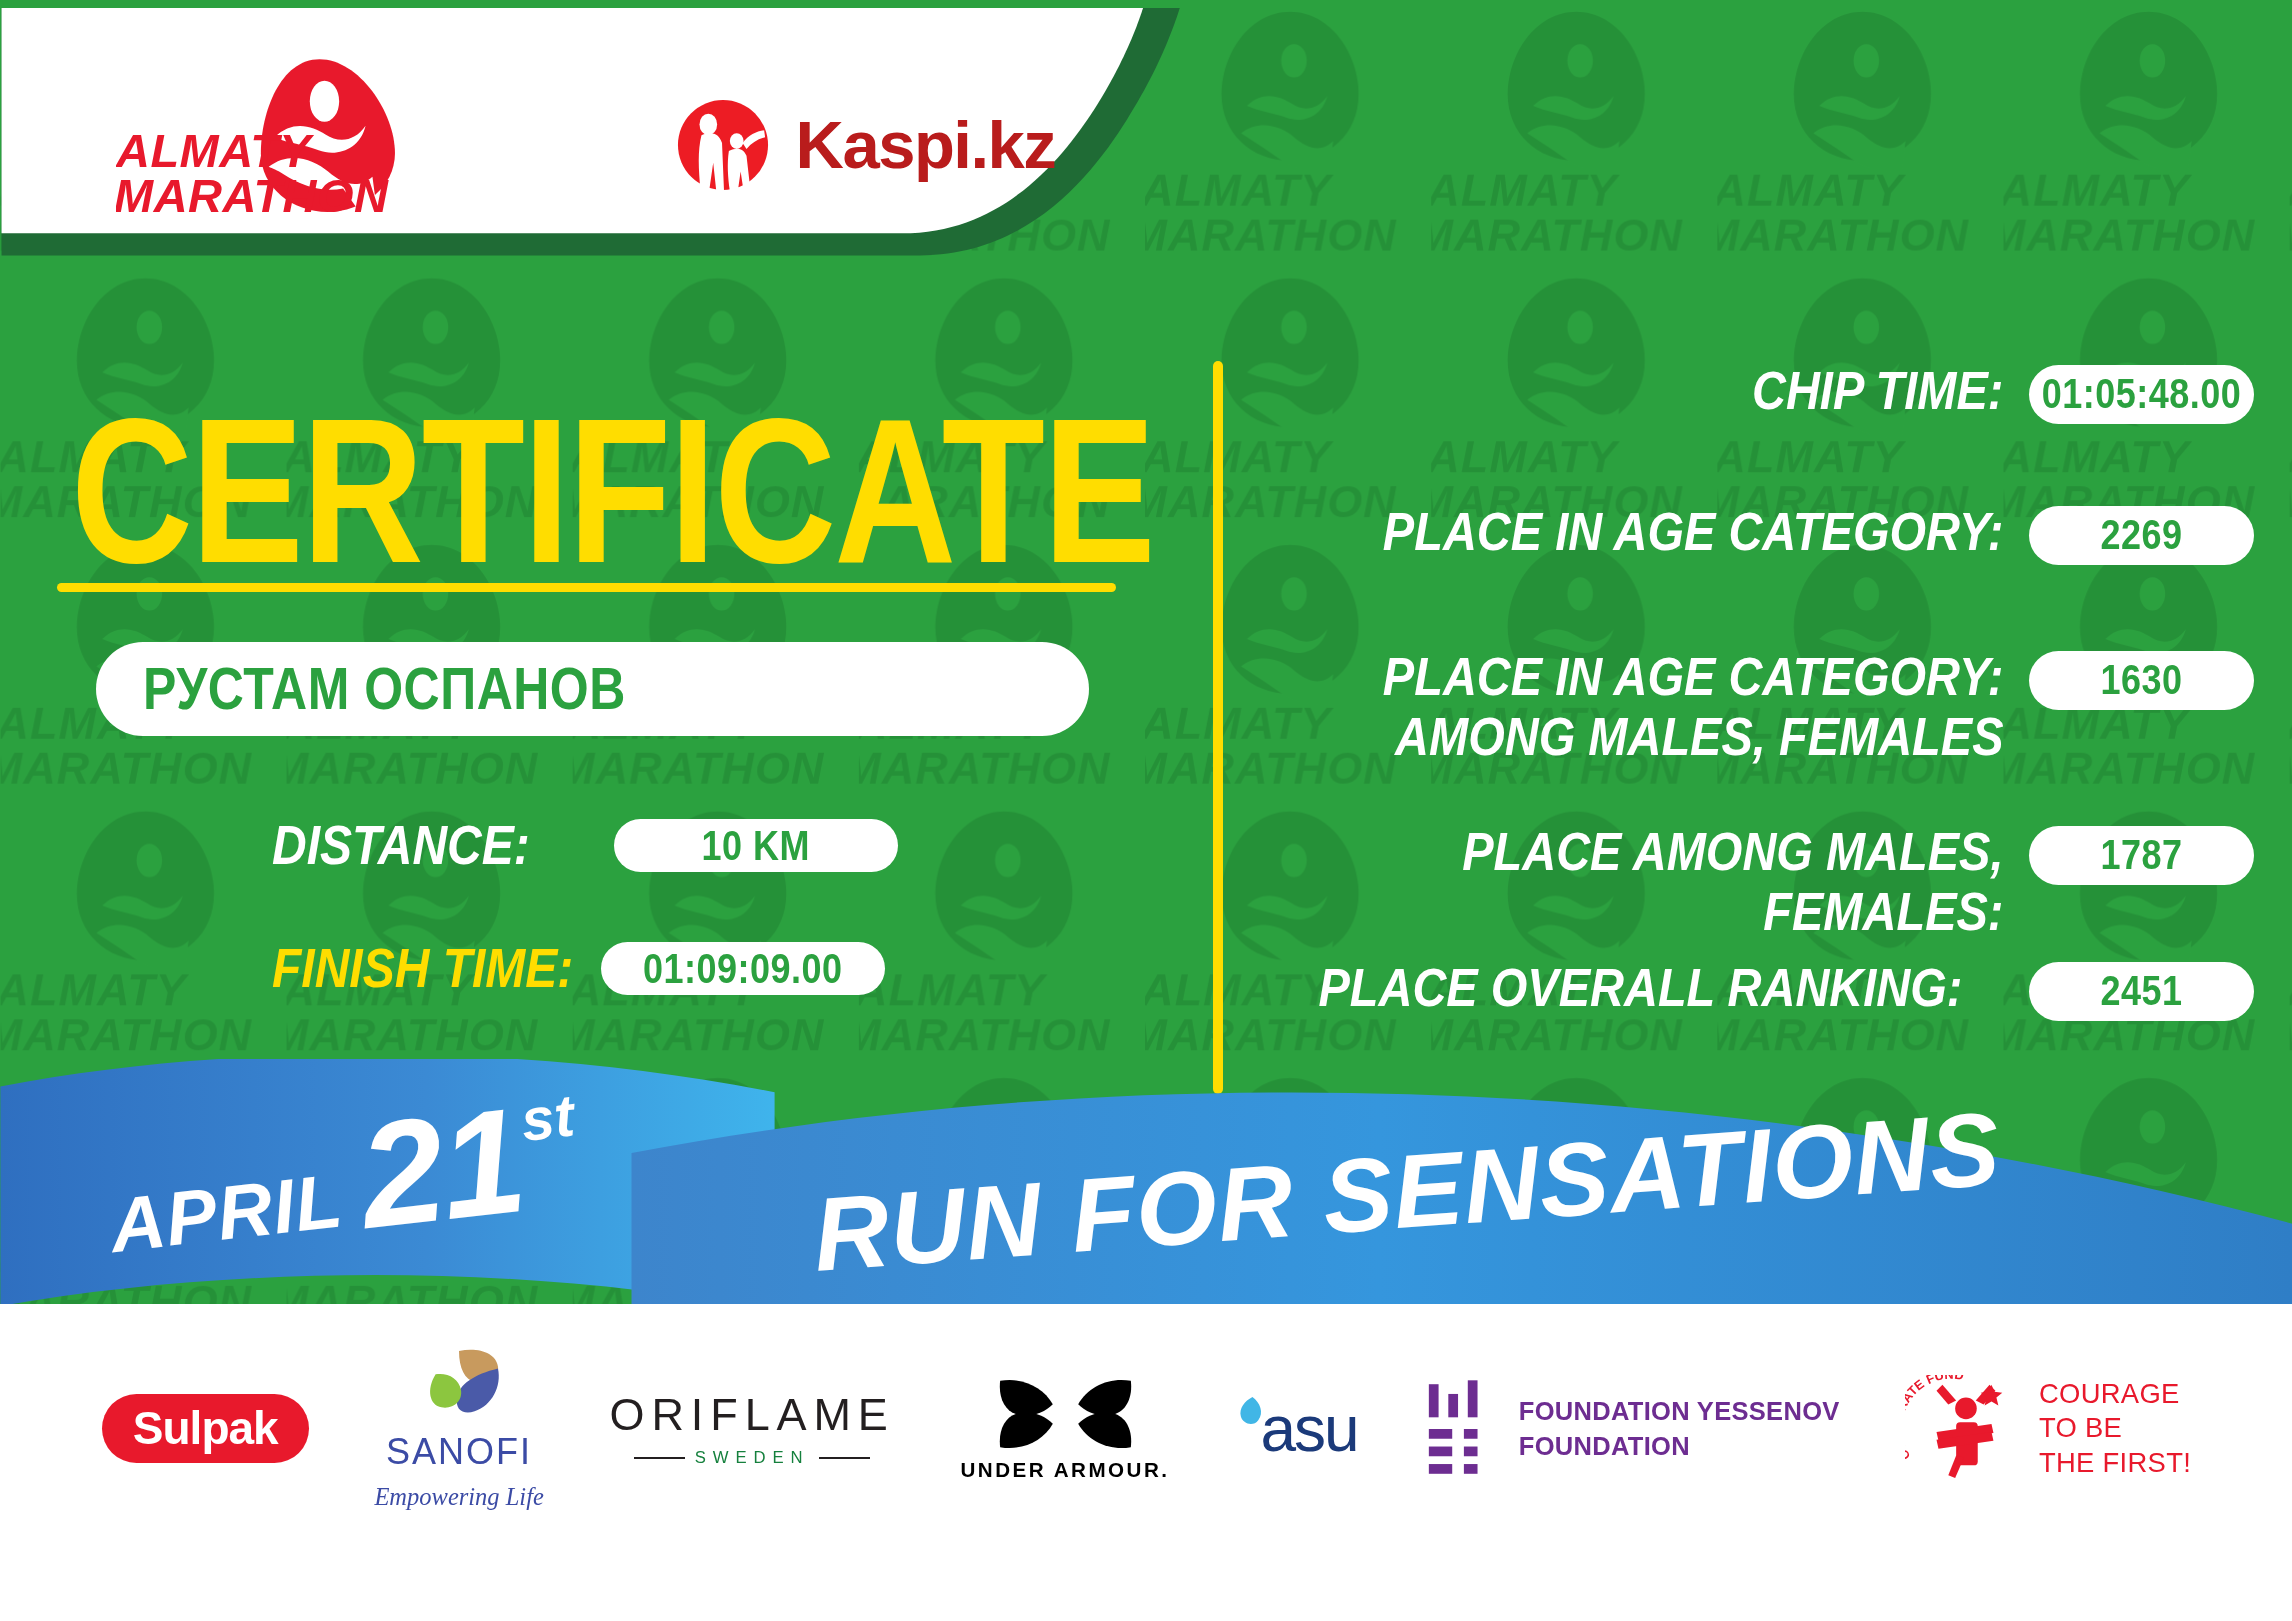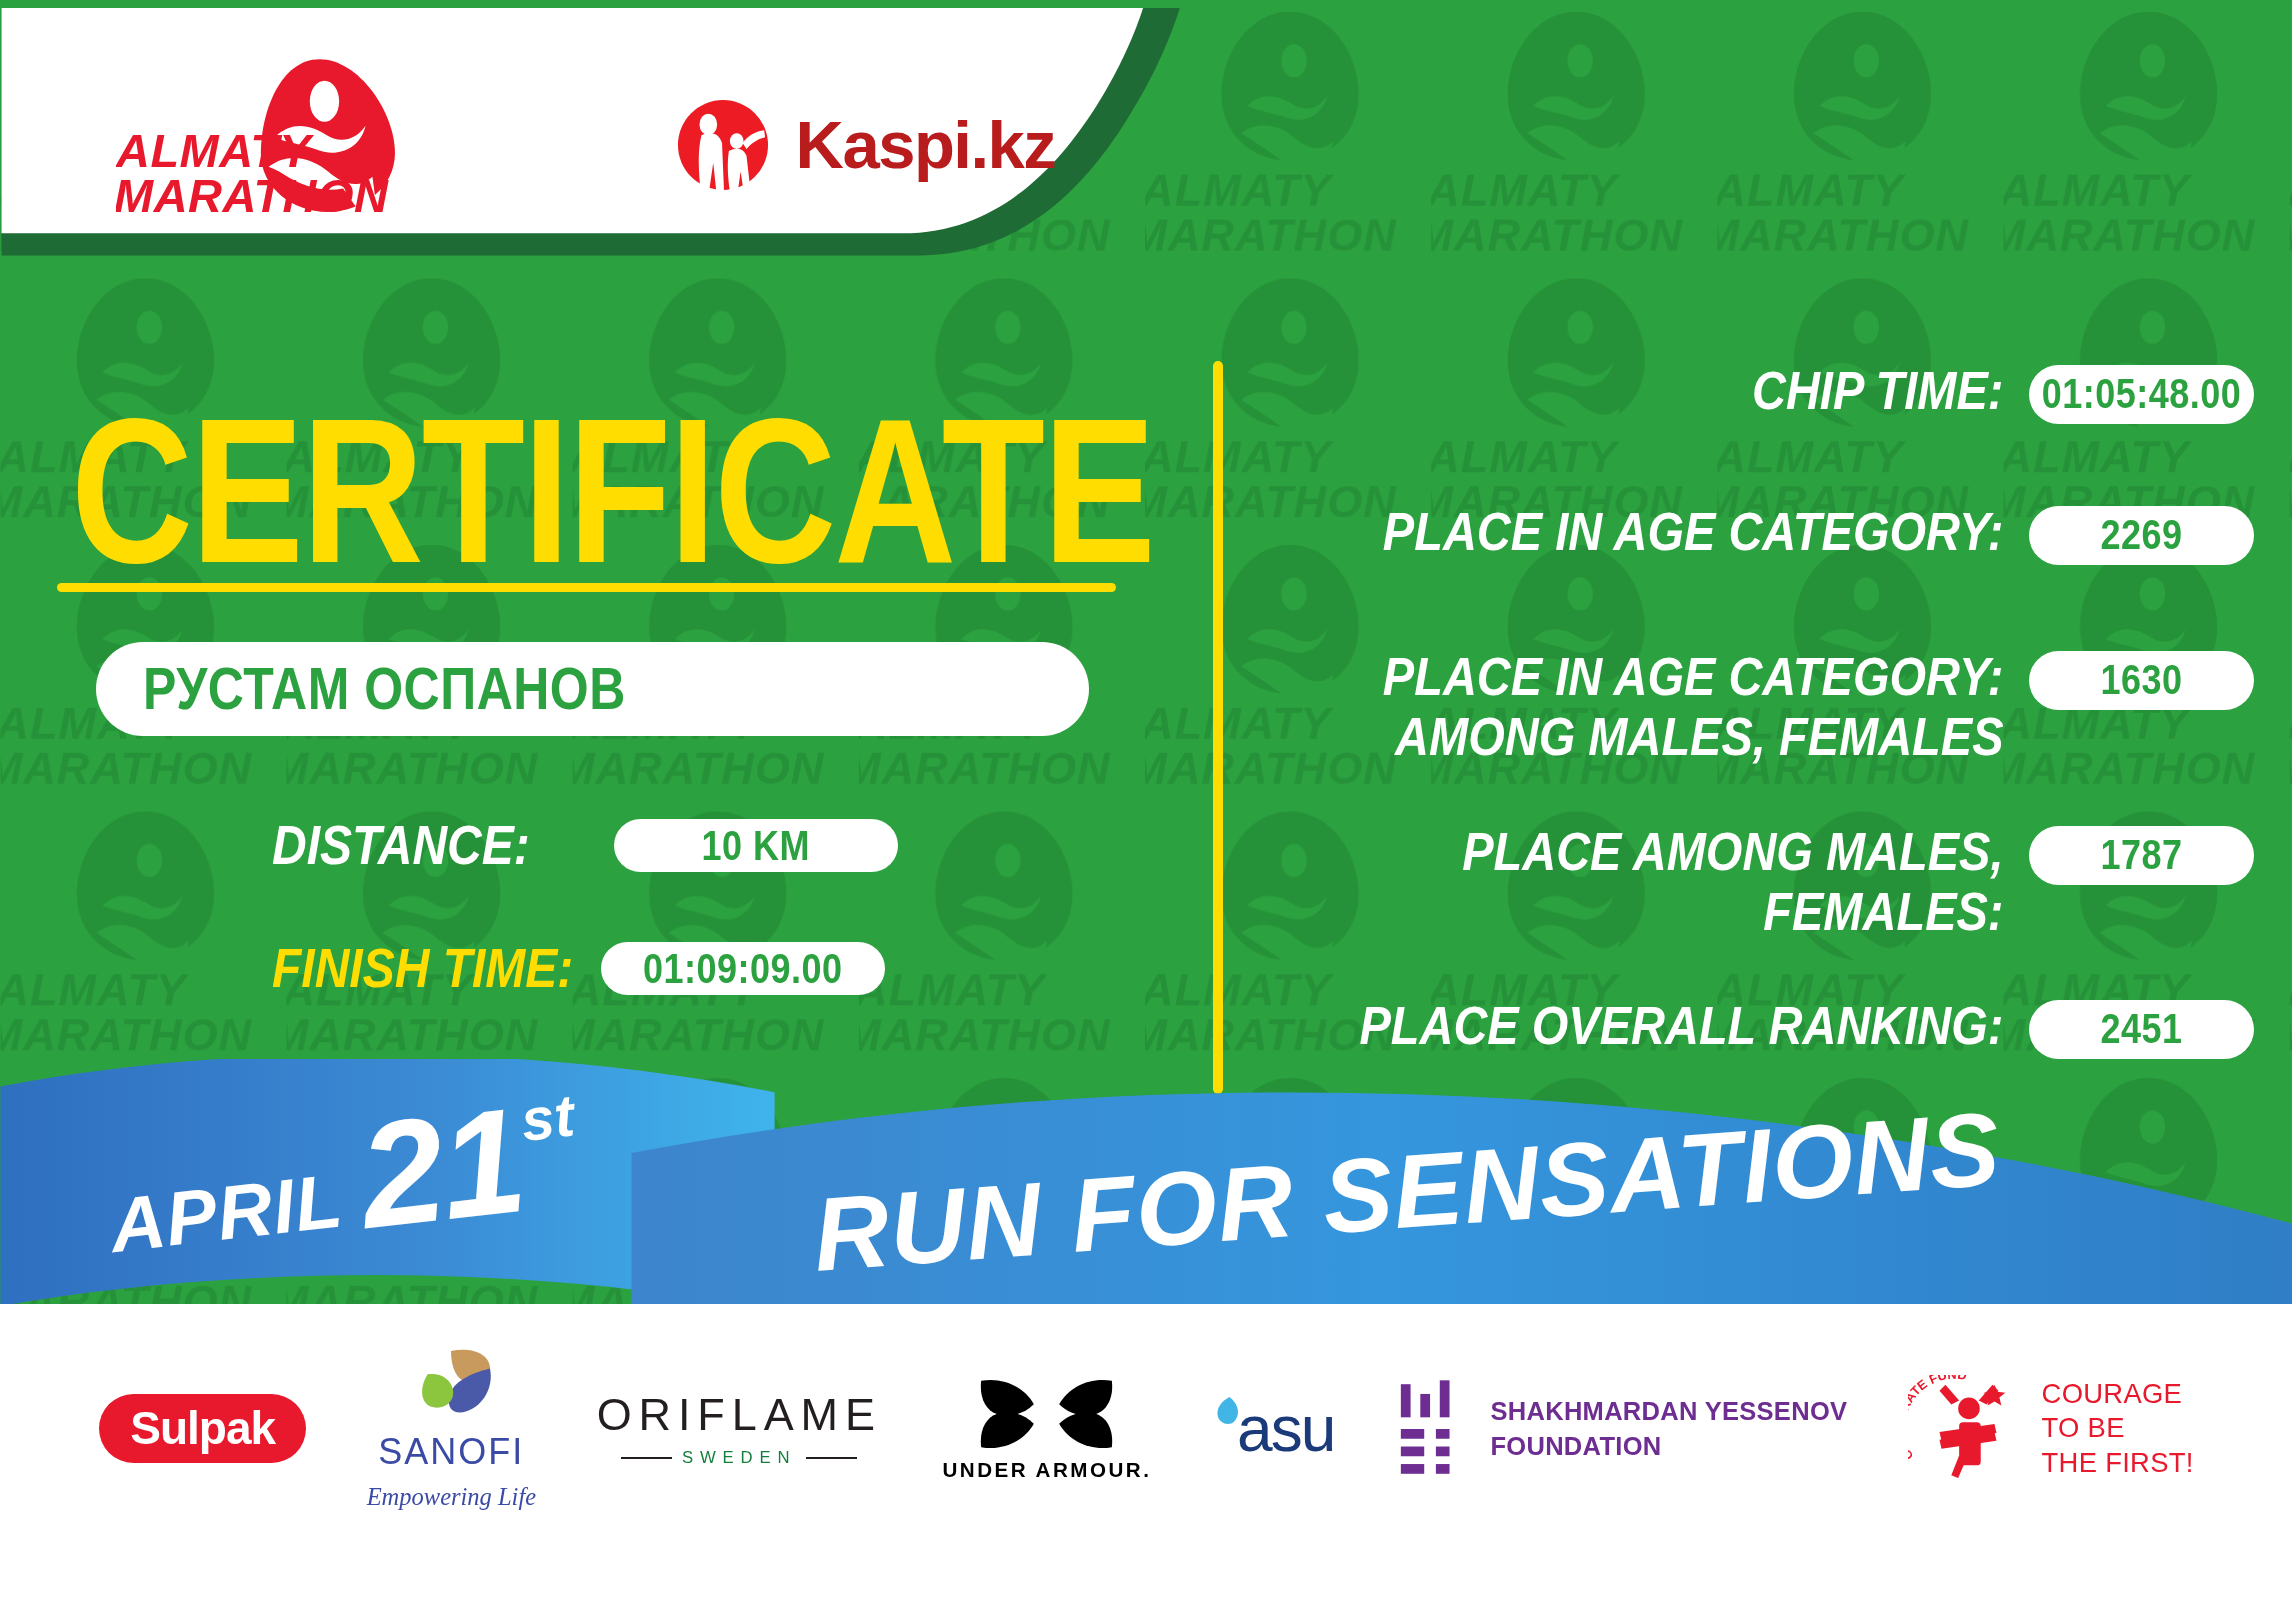--- a/index.html
+++ b/index.html
@@ -186,21 +186,21 @@
     font-size: 36px;
     color: #2ba13f;
     letter-spacing: 0.5px;
     transform: scaleY(1.2);
     white-space: nowrap;
   }
   #stat-0 { top: 8px; }
   #stat-1 { top: 149px; }
   #stat-2 { top: 294px; }
   #stat-3 { top: 469px; }
-  #stat-4 { top: 643px; }
+  #stat-4 { top: 605px; gap: 41px; }
 
   
   .ribbon-wrap {
     position: absolute;
     left: 0; top: 1059px;
     width: 2293px; height: 392px;
     z-index: 30;
     pointer-events: none;
   }
   .ribbon-date {
@@ -535,21 +535,21 @@
           <rect x="46" y="0" width="10" height="38"></rect>
           <rect x="6" y="50" width="24" height="10"></rect>
           <rect x="42" y="50" width="14" height="10"></rect>
           <rect x="6" y="68" width="24" height="10"></rect>
           <rect x="42" y="68" width="14" height="10"></rect>
           <rect x="6" y="86" width="24" height="10"></rect>
           <rect x="42" y="86" width="14" height="10"></rect>
         </g>
       </svg>
       <span class="yes-name">
-        <span>SHAKHMARDAN YESSENOV</span><br>
+        <span>FOUNDATION YESSENOV</span><br>
         <span>FOUNDATION</span>
       </span>
     </div>
 
     <div class="sponsor sp-courage">
       <svg width="118" height="108" viewBox="0 0 120 110">
         <defs>
             <path id="arcp" d="M10 88 A46 46 0 0 1 84 20"></path>
           </defs>
         <text font-family="Liberation Sans, sans-serif" font-size="13" font-weight="bold" fill="#e8192c">

